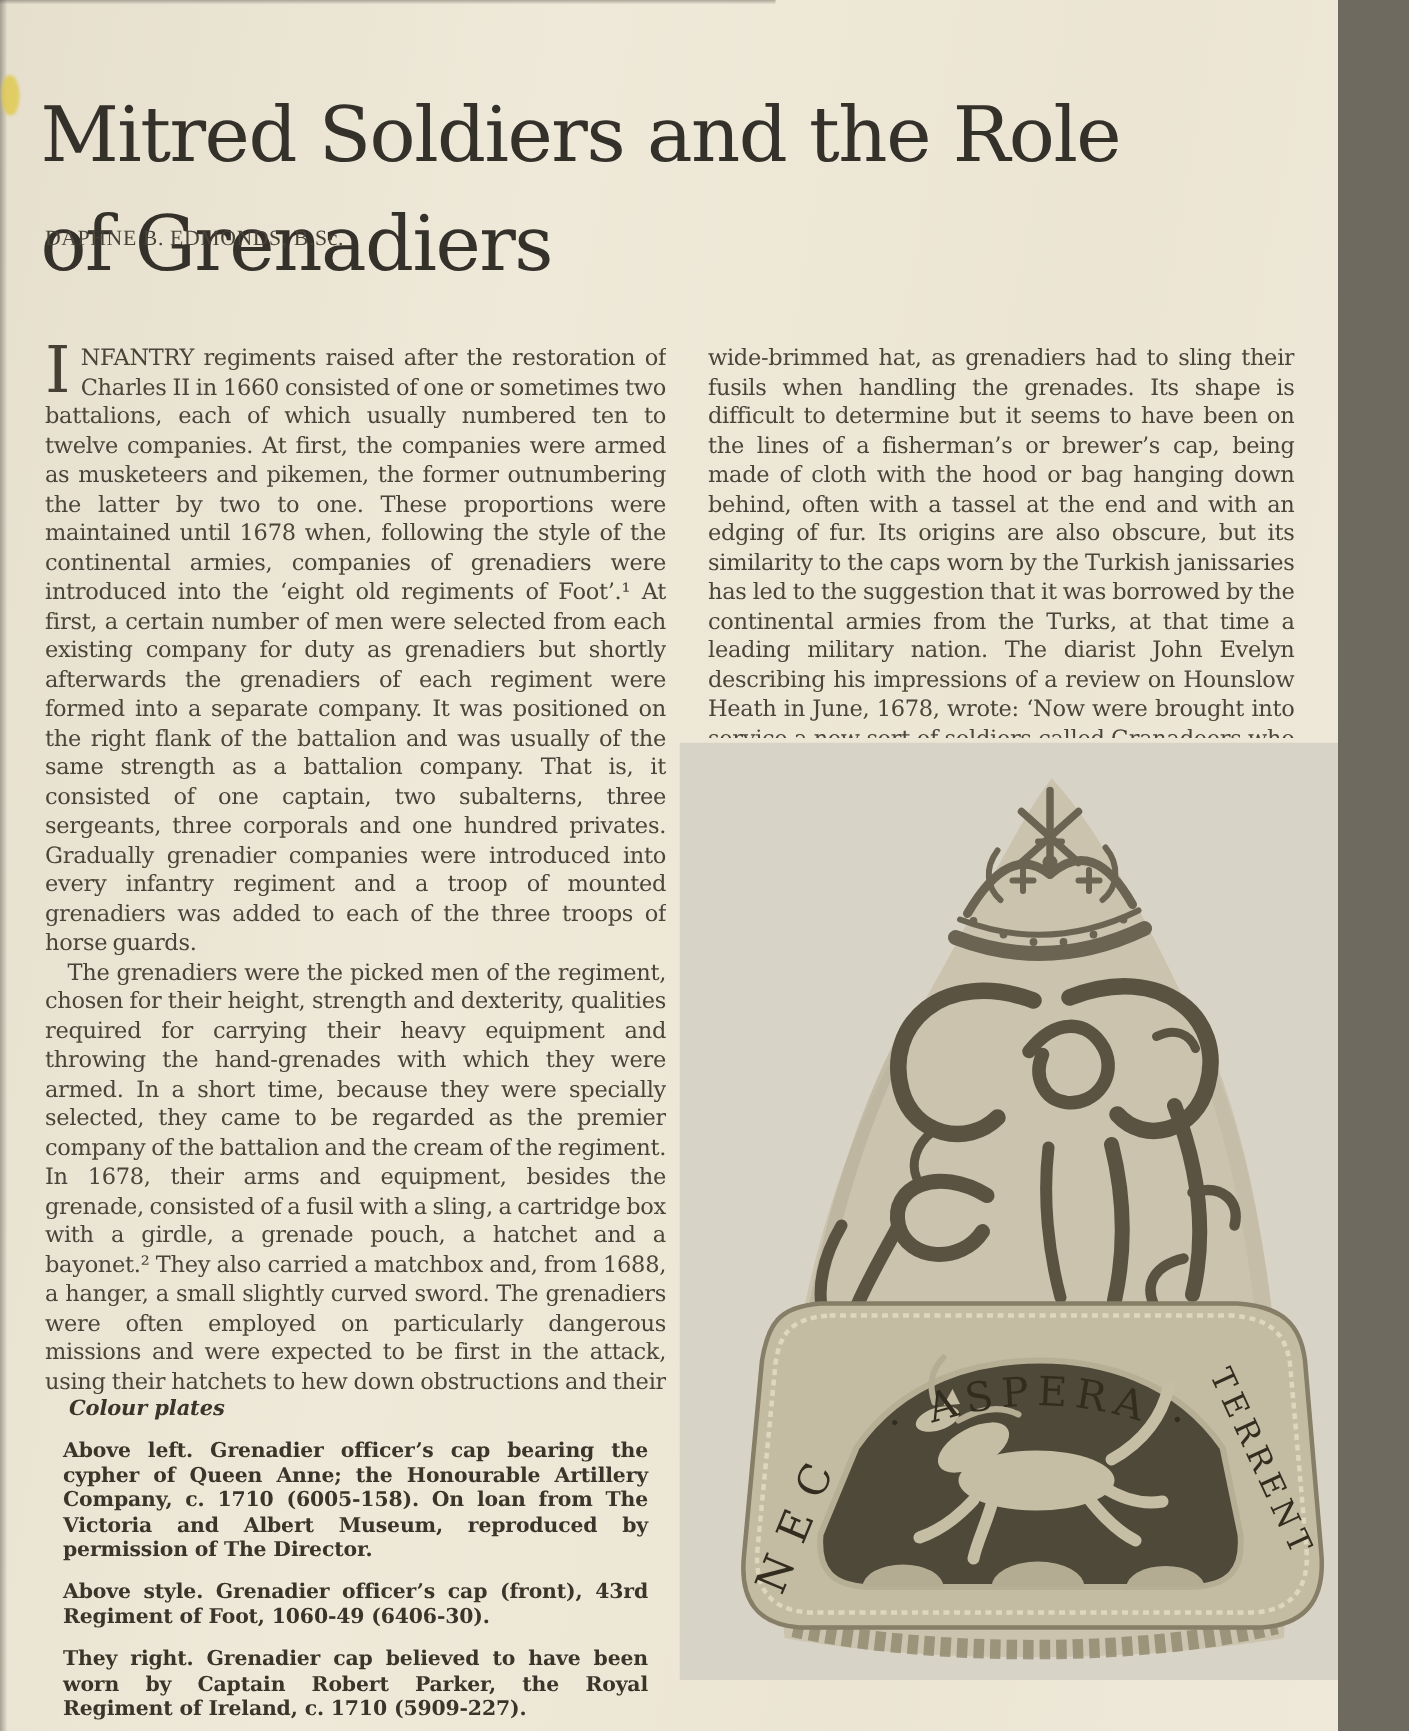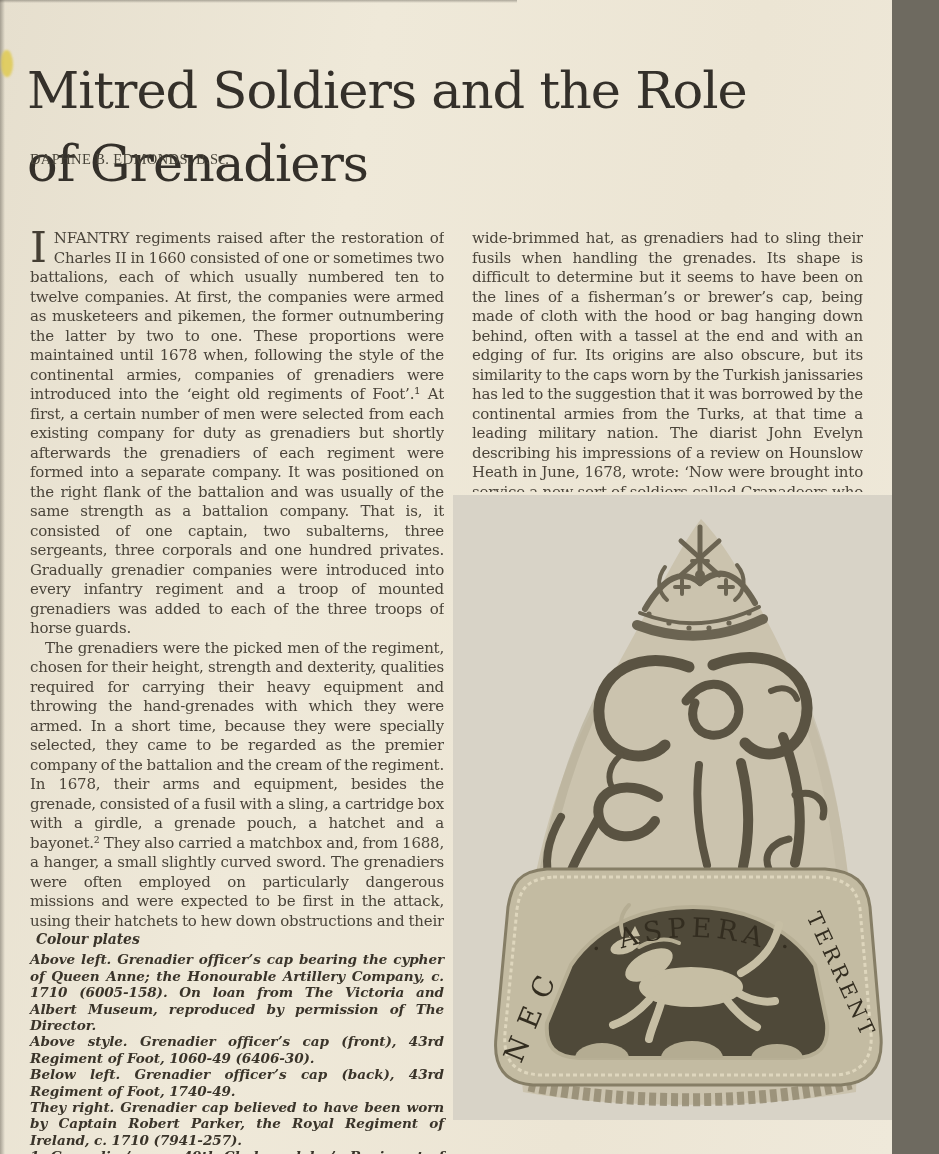--- a/index.html
+++ b/index.html
@@ -31,22 +31,22 @@
   .col p { margin:0; }
   .col p + p { text-indent:15px; }
   .dropcap { float:left; font-size:43px; line-height:33px; padding:2px 7px 0 0; color:#453f34; }
 
   .photo { position:absolute; left:453px; top:495px; width:475px; height:625px; }
   .photo svg { display:block; width:100%; height:100%; }
 
   .captions { position:absolute; left:30px; top:931px; width:414px;
     color:#3a342a; font-size:13.6px; line-height:16.4px; font-weight:bold;
     text-align:justify; letter-spacing:-.1px; }
-  .captions .head { font-style:italic; margin:0 0 4px 6px; font-size:14px; text-align:left; }
-  .captions p.item { margin:0;font-style:italic; }
+  .captions .head { font-style:italic; margin:0 0 4px 16px; font-size:14px; text-align:left; }
+  .captions p.item { margin:12px; }
   .captions .footnote { margin:15px 0 0 0; }
 </style>
 </head>
 <body>
 
 <div class="page">
 
   <div class="edge-left"></div>
   <div class="edge-top"></div>
   <div class="yellow-mark"></div>
@@ -162,18 +162,17 @@
           <text font-size="21" letter-spacing="4"><textPath href="#lineTer" startOffset="8">TERRENT</textPath></text>
         </g>
       </g>
     </svg>
   </div>
 
   <div class="captions">
     <p class="head">Colour plates</p>
     <p class="item"><span>Above left.</span> <span>Grenadier officer’s cap bearing the cypher of Queen Anne; the Honourable Artillery Company, c. 1710 (6005-158). On loan from The Victoria and Albert Museum, reproduced by permission of The Director.</span></p>
     <p class="item"><span>Above style.</span> <span>Grenadier officer’s cap (front), 43rd Regiment of Foot, 1060-49 (6406-30).</span></p>
-    <p class="item"><span>Below left.</span> <span>Grenadier officer’s cap (back), 43rd Regiment of Foot, 1740-49.</span></p>
-    <p class="item"><span>They right.</span> <span>Grenadier cap believed to have been worn by Captain Robert Parker, the Royal Regiment of Ireland, c. 1710 (7941-257).</span></p>
+    <p class="item"><span>They right.</span> <span>Grenadier cap believed to have been worn by Captain Robert Parker, the Royal Regiment of Ireland, c. 1710 (5909-227).</span></p>
     <p class="item footnote">1. Grenadier’s cap, 49th Cholmondeley’s Regiment of Foot, 1747-48 (6902-1).</p>
   </div>
 
 </div>
 
 </body></html>

